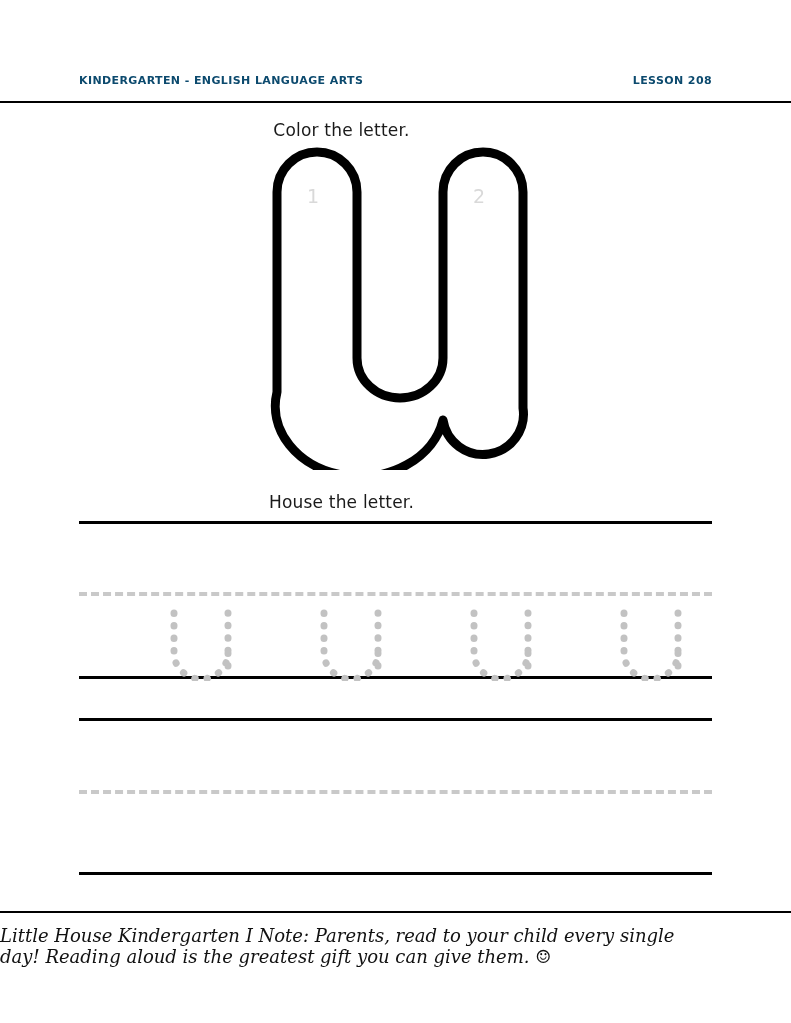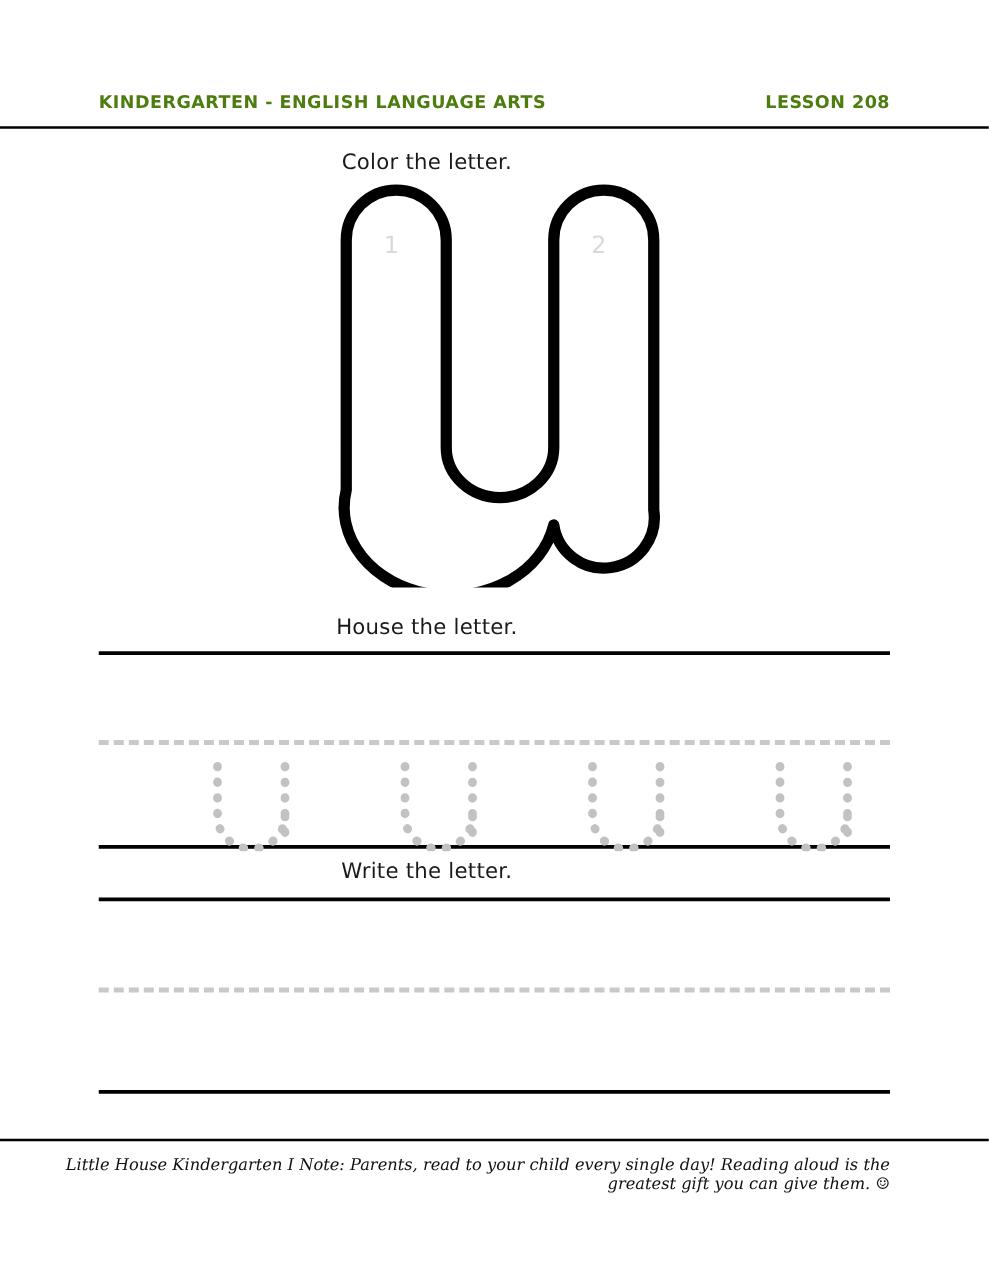--- a/index.html
+++ b/index.html
@@ -29,23 +29,23 @@
     left: 79px;
     top: 74px;
     width: 633px;
     display: flex;
     justify-content: space-between;
     align-items: flex-end;
   }
   .header-left, .header-right {
     font-family: "DejaVu Sans", sans-serif;
     font-weight: bold;
-    font-size: 14px;
+    font-size: 11px;
     letter-spacing: 0.4px;
-    color: #4d7c0f;
+    color: #0c4a6e;
     white-space: nowrap;
   }
   .header-rule {
     position: absolute;
     left: 0;
     top: 101px;
     width: 791px;
     height: 2px;
     background: #000;
   }
@@ -131,24 +131,24 @@
     top: 911px;
     width: 791px;
     height: 2px;
     background: #000;
   }
   .footer-text {
     position: absolute;
     left: 0;
     top: 925px;
     width: 712px;
-    text-align: right;
+    text-align: left;
     font-family: "DejaVu Serif", serif;
     font-style: italic;
-    font-size: 13px;
+    font-size: 18px;
     color: #111;
   }
 </style>
 </head>
 <body>
 
 <div class="page">
 
   <div class="header">
     <div class="header-left">KINDERGARTEN - ENGLISH LANGUAGE ARTS</div>
@@ -197,21 +197,20 @@
         <path d="M 10 4 L 10 44 A 27 26 0 0 0 64 44 L 64 4 M 64 44 L 64 68" fill="none" stroke="#c2c2c2" stroke-width="7" stroke-linecap="round" stroke-dasharray="0.5 12"></path>
       </svg>
     </div>
     <div class="trace-letter" id="trace-letter-3">
       <svg width="74" height="72" viewBox="0 0 74 72">
         <path d="M 10 4 L 10 44 A 27 26 0 0 0 64 44 L 64 4 M 64 44 L 64 68" fill="none" stroke="#c2c2c2" stroke-width="7" stroke-linecap="round" stroke-dasharray="0.5 12"></path>
       </svg>
     </div>
   </div>
 
-  <div class="instruction" id="instr-write">Write the letter.</div>
   <div class="solid-line" id="write-line-top"></div>
   <div class="dashed-line" id="write-mid"></div>
   <div class="solid-line" id="write-line-bottom"></div>
 
   <div class="footer-rule"></div>
   <div class="footer-text">Little House Kindergarten I Note: Parents, read to your child every single day! Reading aloud is the greatest gift you can give them. ☺</div>
 
 </div>
 
 </body></html>

